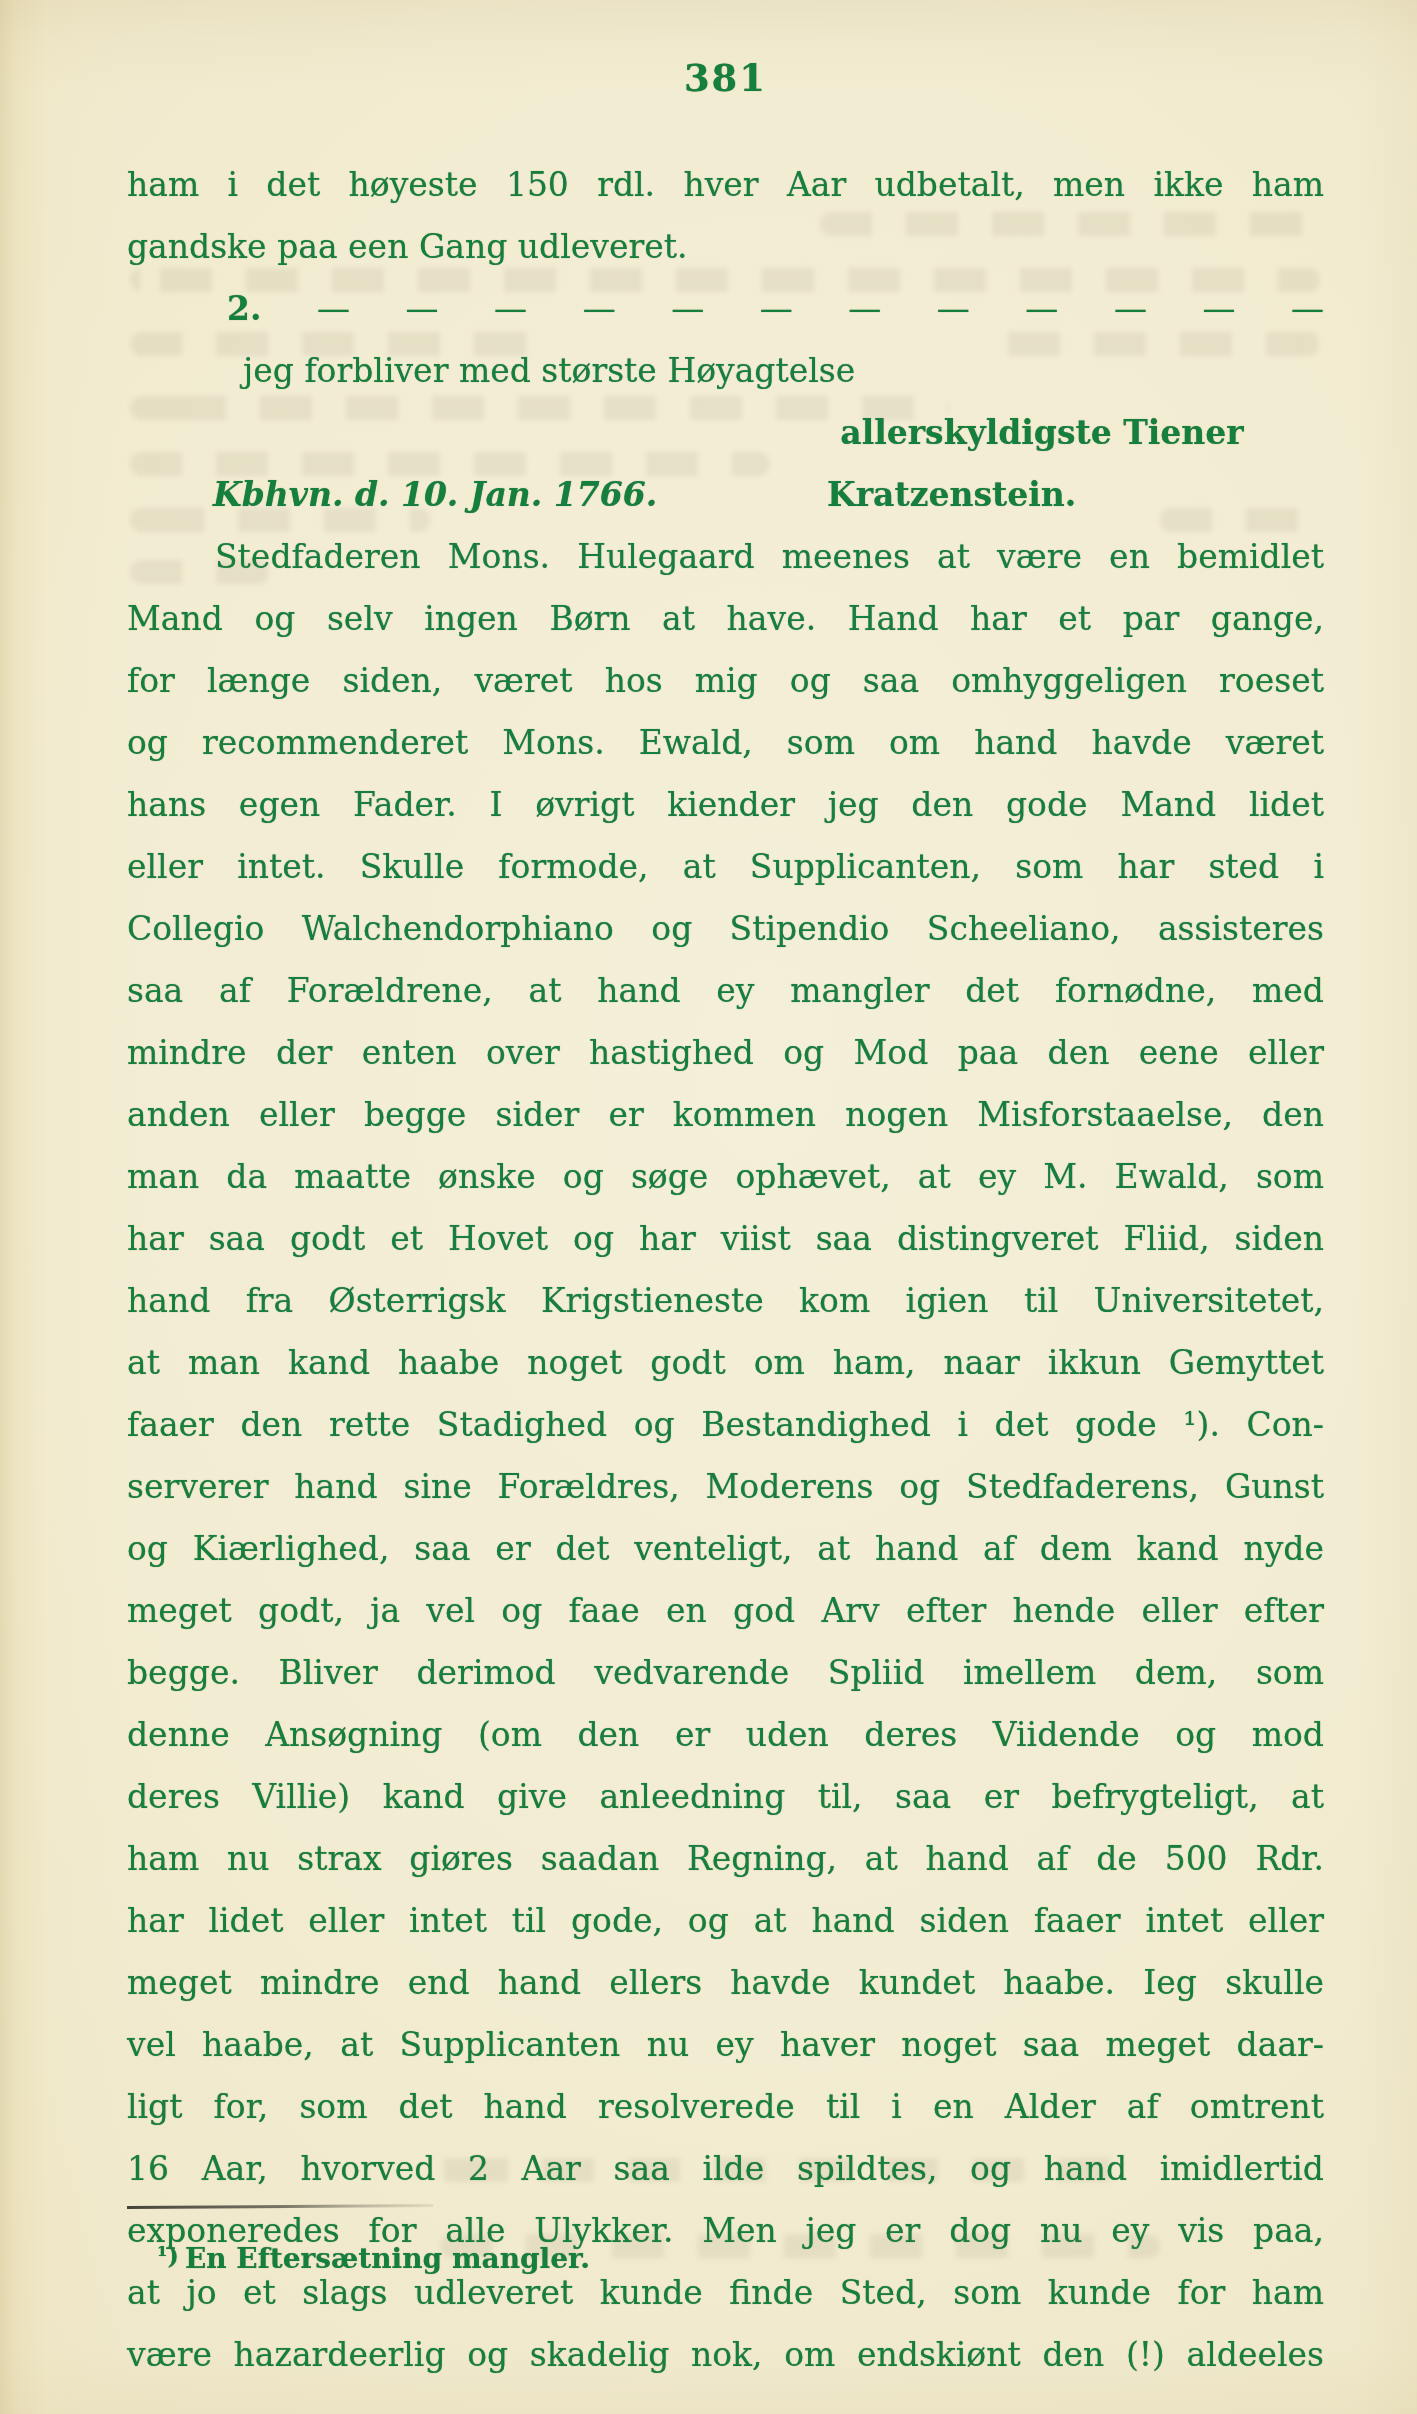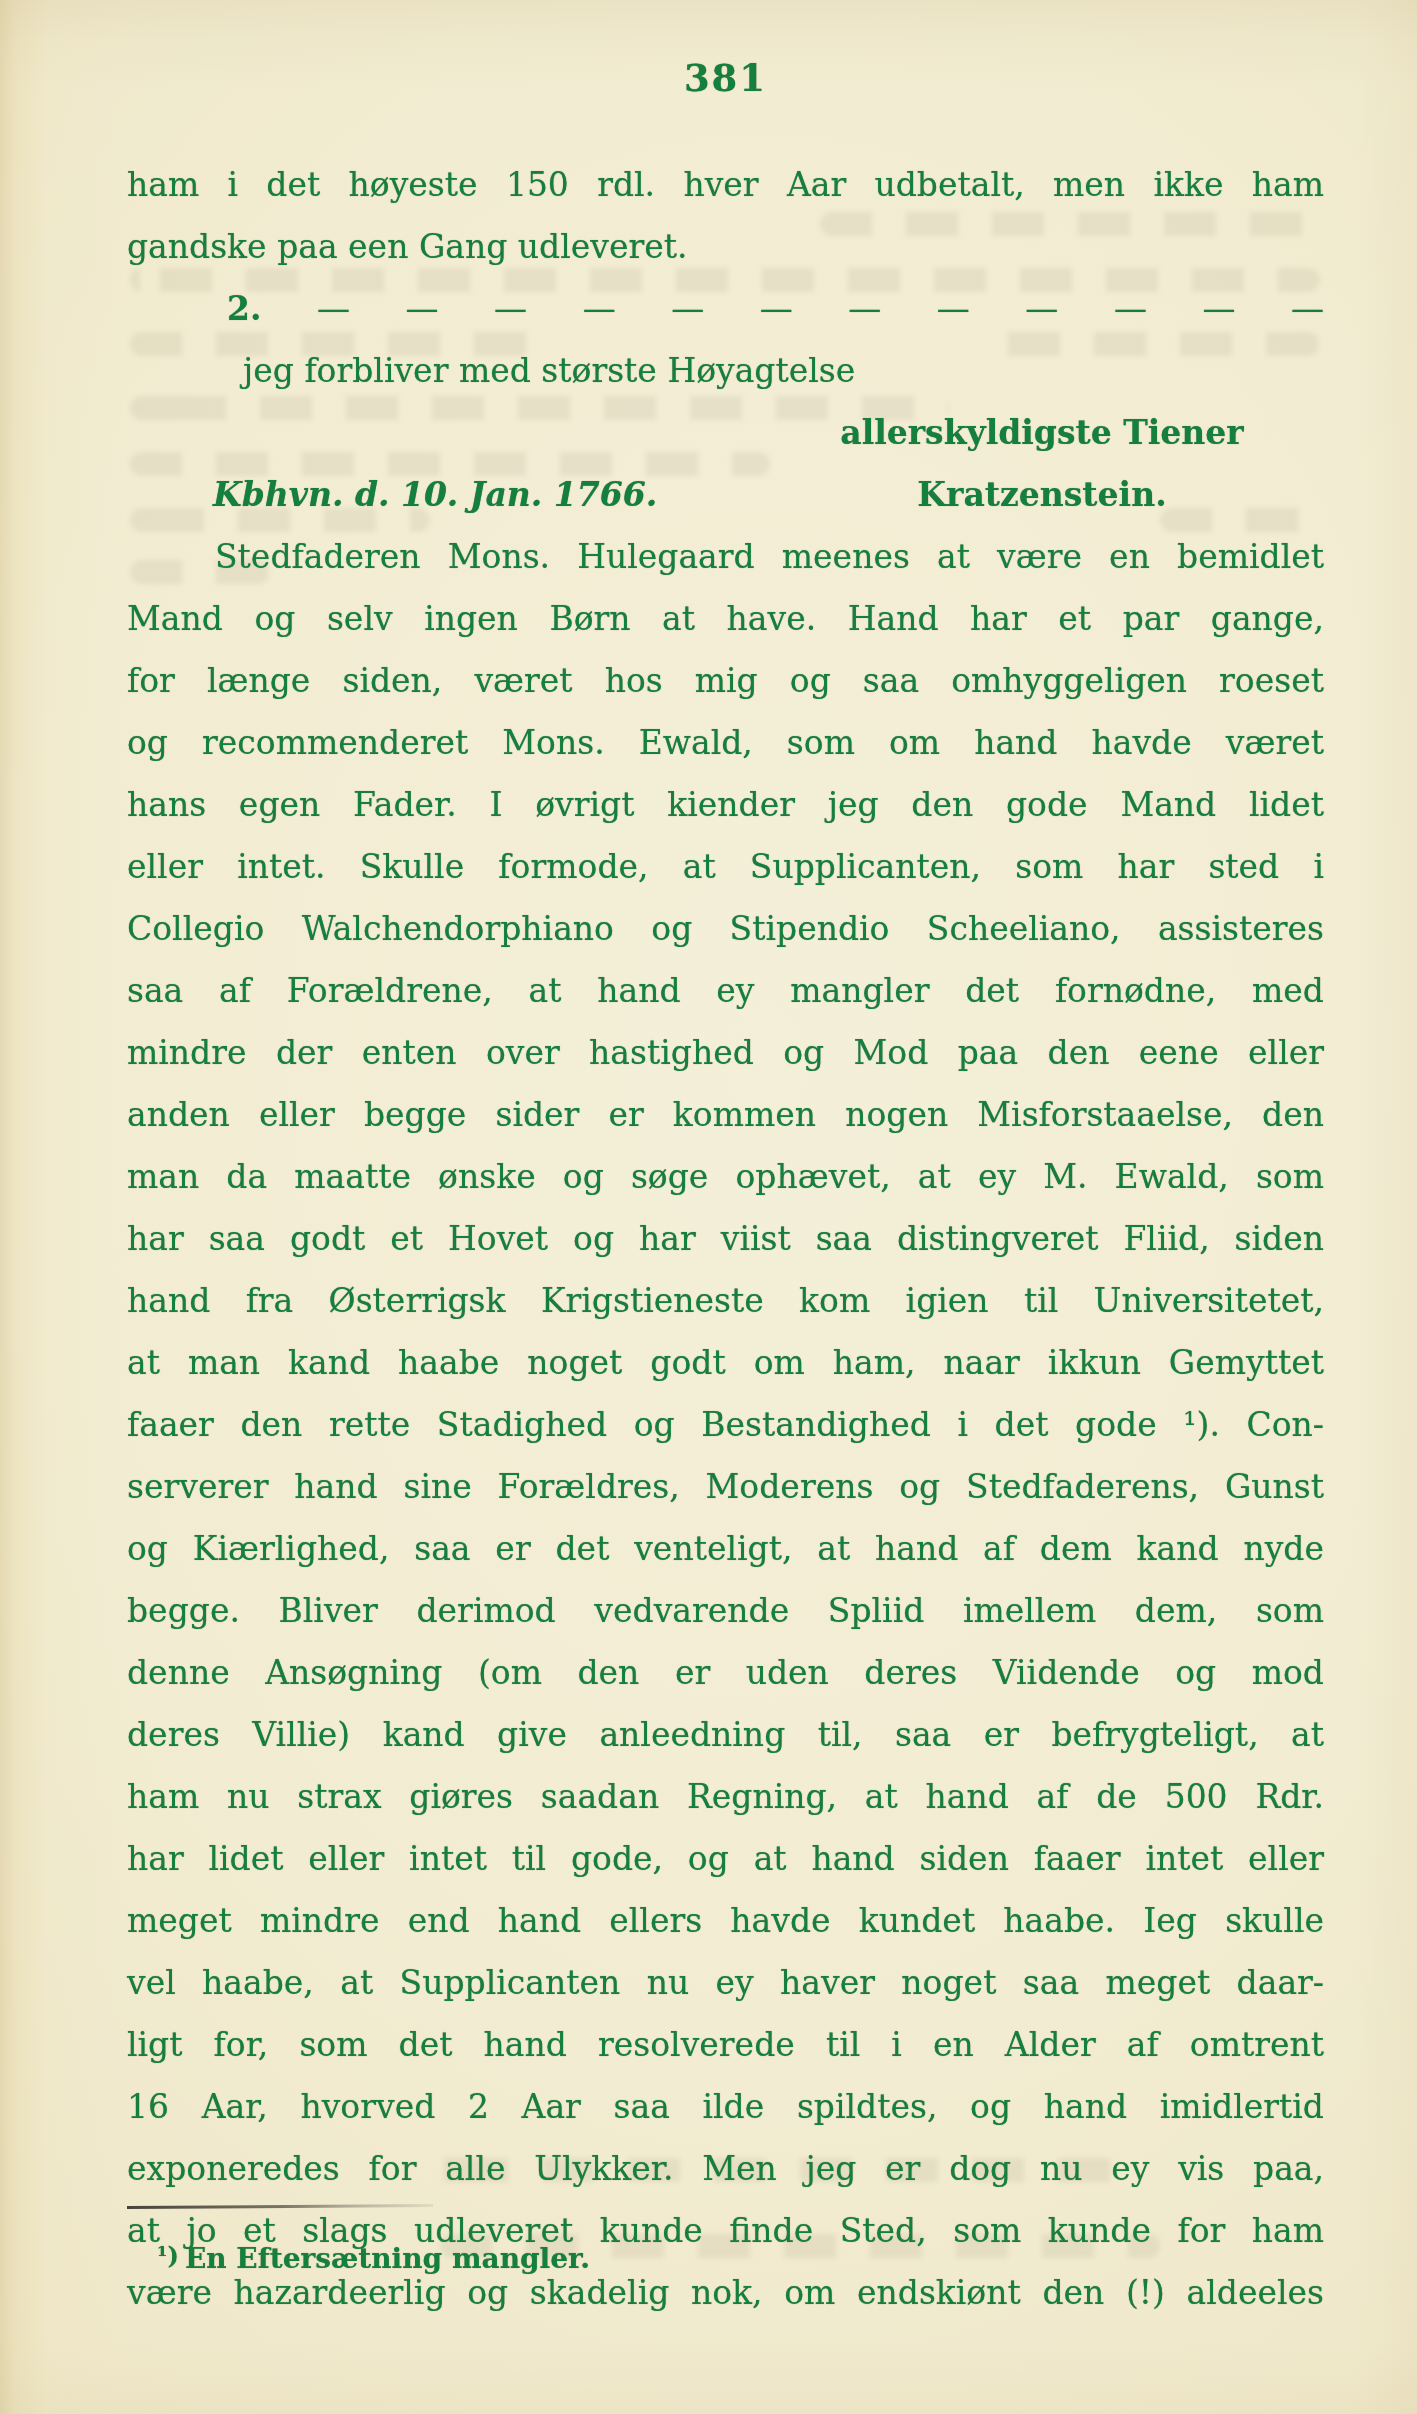--- a/index.html
+++ b/index.html
@@ -35,21 +35,21 @@
     font-size:33px;line-height:54px;
   }
   .ln{height:54px;white-space:normal;margin-top:8px;}
   .ln.j{text-align:justify;text-align-last:justify;}
   .ln.ind{text-indent:88px;}
   .ln.dash{text-indent:100px;}
   .ln.ind2{text-indent:116px;}
   .ln.closing{margin-left:700px;width:430px;text-align:center;text-align-last:center;}
   .ln.dateline{position:relative;}
   .dl{position:absolute;left:86px;top:0;font-style:italic;}
-  .closing-inline{display:block;margin-left:700px;width:430px;text-align:center;}
+  .closing-inline{display:block;margin-left:700px;width:430px;}
   .footnote-sep{
     position:absolute;left:127px;top:2205px;width:306px;height:3px;z-index:2;
     transform:rotate(-0.35deg);
     background:linear-gradient(90deg, rgba(40,38,32,.85) 0%, rgba(40,38,32,.6) 50%, rgba(40,38,32,.28) 75%, rgba(40,38,32,.08) 100%);
   }
   .footnote{
     position:absolute;left:157px;top:2238px;z-index:2;
     font-size:28px;line-height:36px;font-weight:bold;
   }
   .footnote .marker{font-size:24px;vertical-align:4px;margin-right:6px;}
@@ -93,20 +93,21 @@
     <div class="ln j">saa af Forældrene, at hand ey mangler det fornødne, med</div>
     <div class="ln j">mindre der enten over hastighed og Mod paa den eene eller</div>
     <div class="ln j">anden eller begge sider er kommen nogen Misforstaaelse, den</div>
     <div class="ln j">man da maatte ønske og søge ophævet, at ey M. Ewald, som</div>
     <div class="ln j">har saa godt et Hovet og har viist saa distingveret Fliid, siden</div>
     <div class="ln j">hand fra Østerrigsk Krigstieneste kom igien til Universitetet,</div>
     <div class="ln j">at man kand haabe noget godt om ham, naar ikkun Gemyttet</div>
     <div class="ln j">faaer den rette Stadighed og Bestandighed i det gode ¹).  Con-</div>
     <div class="ln j">serverer hand sine Forældres, Moderens og Stedfaderens, Gunst</div>
     <div class="ln j">og Kiærlighed, saa er det venteligt, at hand af dem kand nyde</div>
+    <div class="ln j">meget godt, ja vel og faae en god Arv efter hende eller efter</div>
     <div class="ln j">begge.  Bliver derimod vedvarende Spliid imellem dem, som</div>
     <div class="ln j">denne Ansøgning (om den er uden deres Viidende og mod</div>
     <div class="ln j">deres Villie) kand give anleedning til, saa er befrygteligt, at</div>
     <div class="ln j">ham nu strax giøres saadan Regning, at hand af de 500 Rdr.</div>
     <div class="ln j">har lidet eller intet til gode, og at hand siden faaer intet eller</div>
     <div class="ln j">meget mindre end hand ellers havde kundet haabe.  Ieg skulle</div>
     <div class="ln j">vel haabe, at Supplicanten nu ey haver noget saa meget daar-</div>
     <div class="ln j">ligt for, som det hand resolverede til i en Alder af omtrent</div>
     <div class="ln j">16 Aar, hvorved 2 Aar saa ilde spildtes, og hand imidlertid</div>
     <div class="ln j">exponeredes for alle Ulykker.  Men jeg er dog nu ey vis paa,</div>

